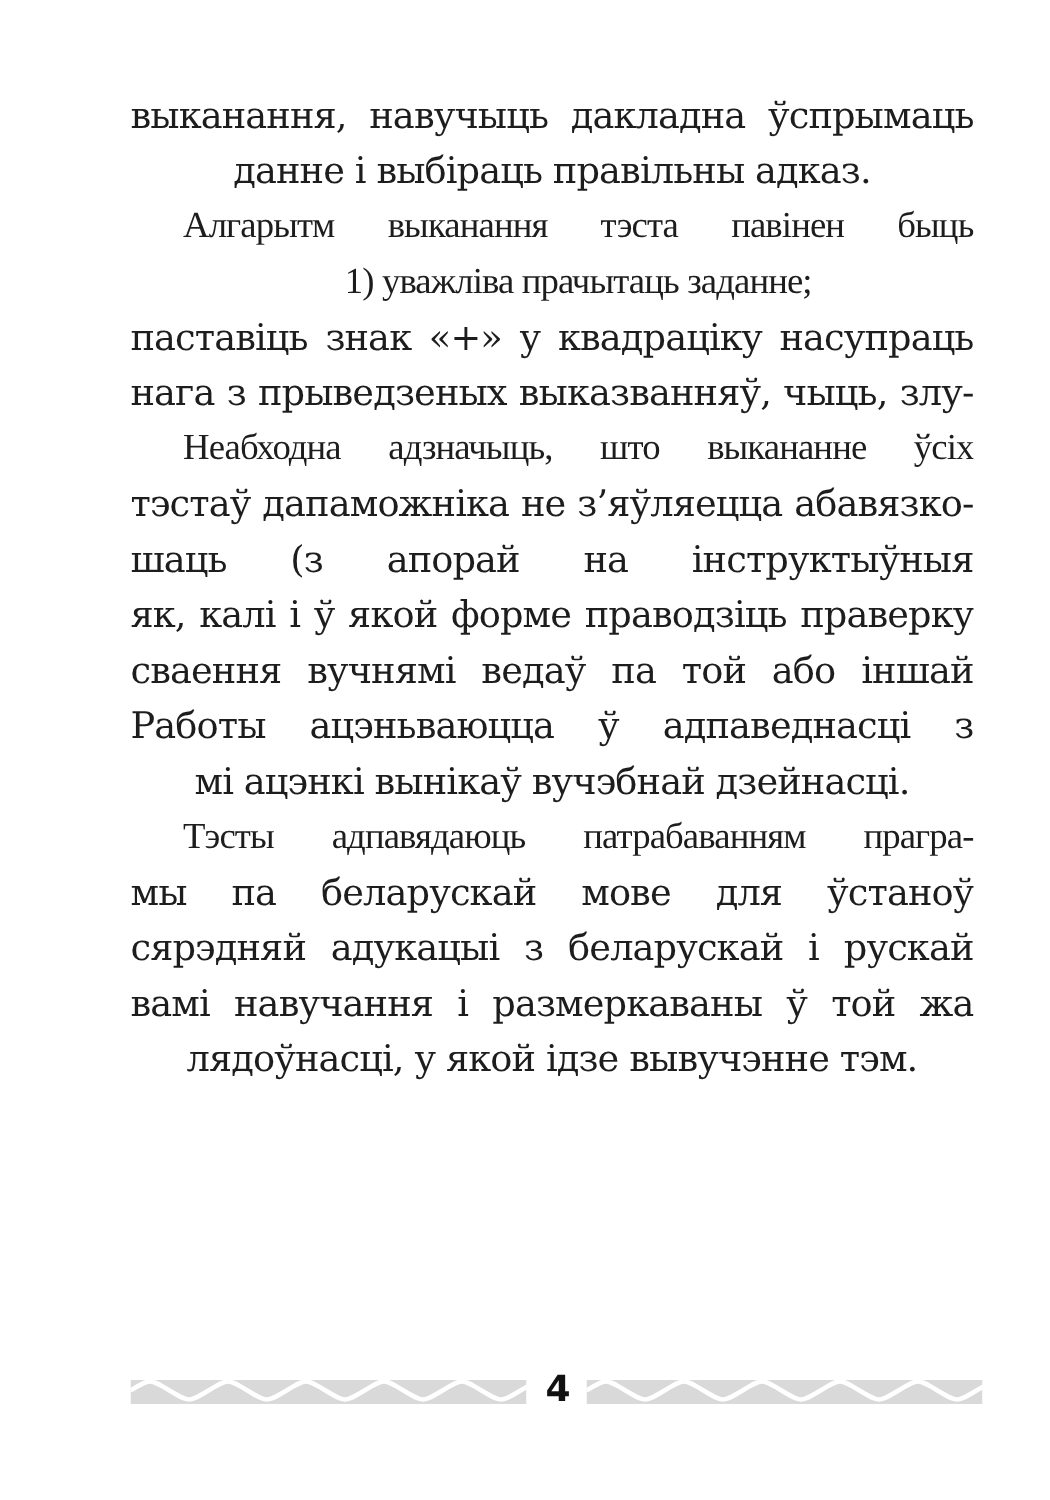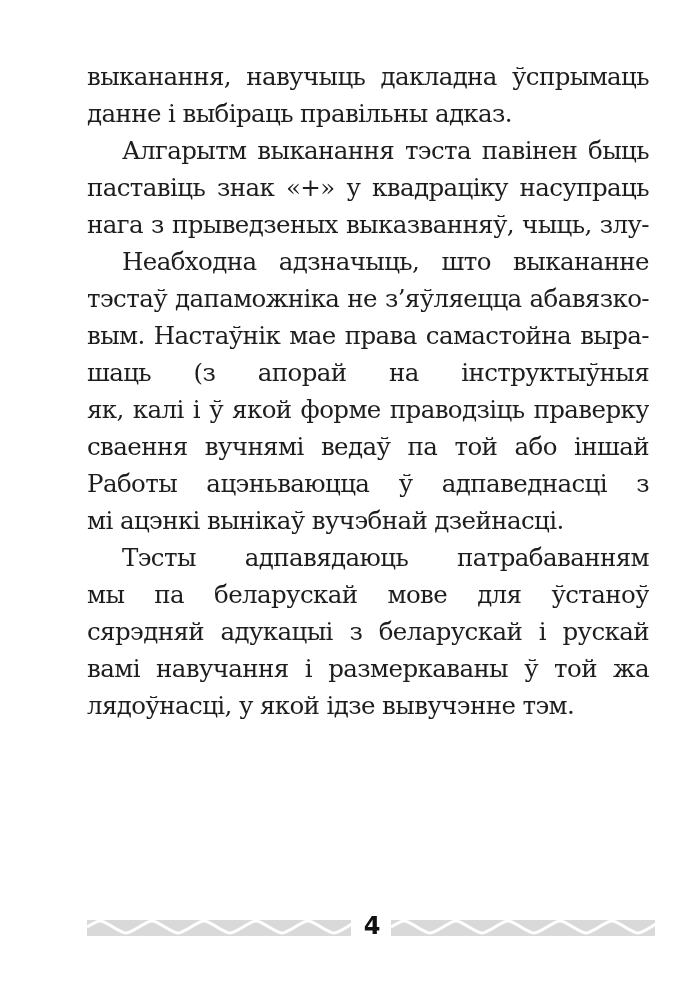--- a/index.html
+++ b/index.html
@@ -4,46 +4,46 @@
 <style>
   html, body { margin: 0; padding: 0; background: #ffffff; }
   body { width: 700px; height: 1000px; position: relative; overflow: hidden; }
   .page { position: absolute; left: 0; top: 0; width: 700px; height: 1000px; background: #fff; }
   .text-block {
     position: absolute; left: 87px; top: 58px; width: 562px;
     font-family: "DejaVu Serif", "Liberation Serif", serif;
     font-size: 24.5px; line-height: 37px; color: #1d1d1d;
     letter-spacing: -0.6px;
   }
-  .line { display: block; white-space: nowrap; height: 37px; }
+  .line { display: block; white-space: nowrap; height: 37px; text-align: center; }
   .line.full { text-align: justify; text-align-last: justify; white-space: normal; overflow: hidden; }
-  .line.indent { padding-left: 35px; }
+  .line.indent { padding-left: 35px; font-family: Liberation Serif, serif; }
   .footer { position: absolute; left: 87px; top: 918px; width: 568px; height: 22px; }
   .wave { position: absolute; top: 2px; height: 16px; }
   .wave.left { left: 0; width: 264px; }
   .wave.right { left: 304px; width: 264px; }
   .page-num {
     position: absolute; left: 270px; top: -6px; width: 30px; text-align: center;
     font-family: "DejaVu Sans", "Liberation Sans", sans-serif; font-weight: bold;
     font-size: 24px; color: #111;
   }
 </style>
 </head>
 <body>
 
 <div class="page">
   <div class="text-block">
     <span class="line full">выканання, навучыць дакладна ўспрымаць за-</span>
     <span class="line">данне і выбіраць правільны адказ.</span>
     <span class="line full indent">Алгарытм выканання тэста павінен быць</span>
+    <span class="line indent">1) уважліва прачытаць заданне;</span>
     <span class="line full">паставіць знак «+» у квадрацікy насупраць ад-</span>
     <span class="line full">нага з прыведзеных выказванняў, чыць, злу-</span>
     <span class="line full indent">Неабходна адзначыць, што выкананне ўсіх</span>
     <span class="line full">тэстаў дапаможніка не з’яўляецца абавязко-</span>
-    <span class="line full">вым. Настаўнік мае права самастойна выра-</span>
     <span class="line full">шаць (з апорай на інструктыўныя матэрыялы),</span>
     <span class="line full">як, калі і ў якой форме праводзіць праверку за-</span>
     <span class="line full">сваення вучнямі ведаў па той або іншай тэме.</span>
     <span class="line full">Работы ацэньваюцца ў адпаведнасці з норма-</span>
     <span class="line">мі ацэнкі вынікаў вучэбнай дзейнасці.</span>
     <span class="line full indent">Тэсты адпавядаюць патрабаванням прагра-</span>
     <span class="line full">мы па беларускай мове для ўстаноў агульнай</span>
     <span class="line full">сярэдняй адукацыі з беларускай і рускай мо-</span>
     <span class="line full">вамі навучання і размеркаваны ў той жа пас-</span>
     <span class="line">лядоўнасці, у якой ідзе вывучэнне тэм.</span>

